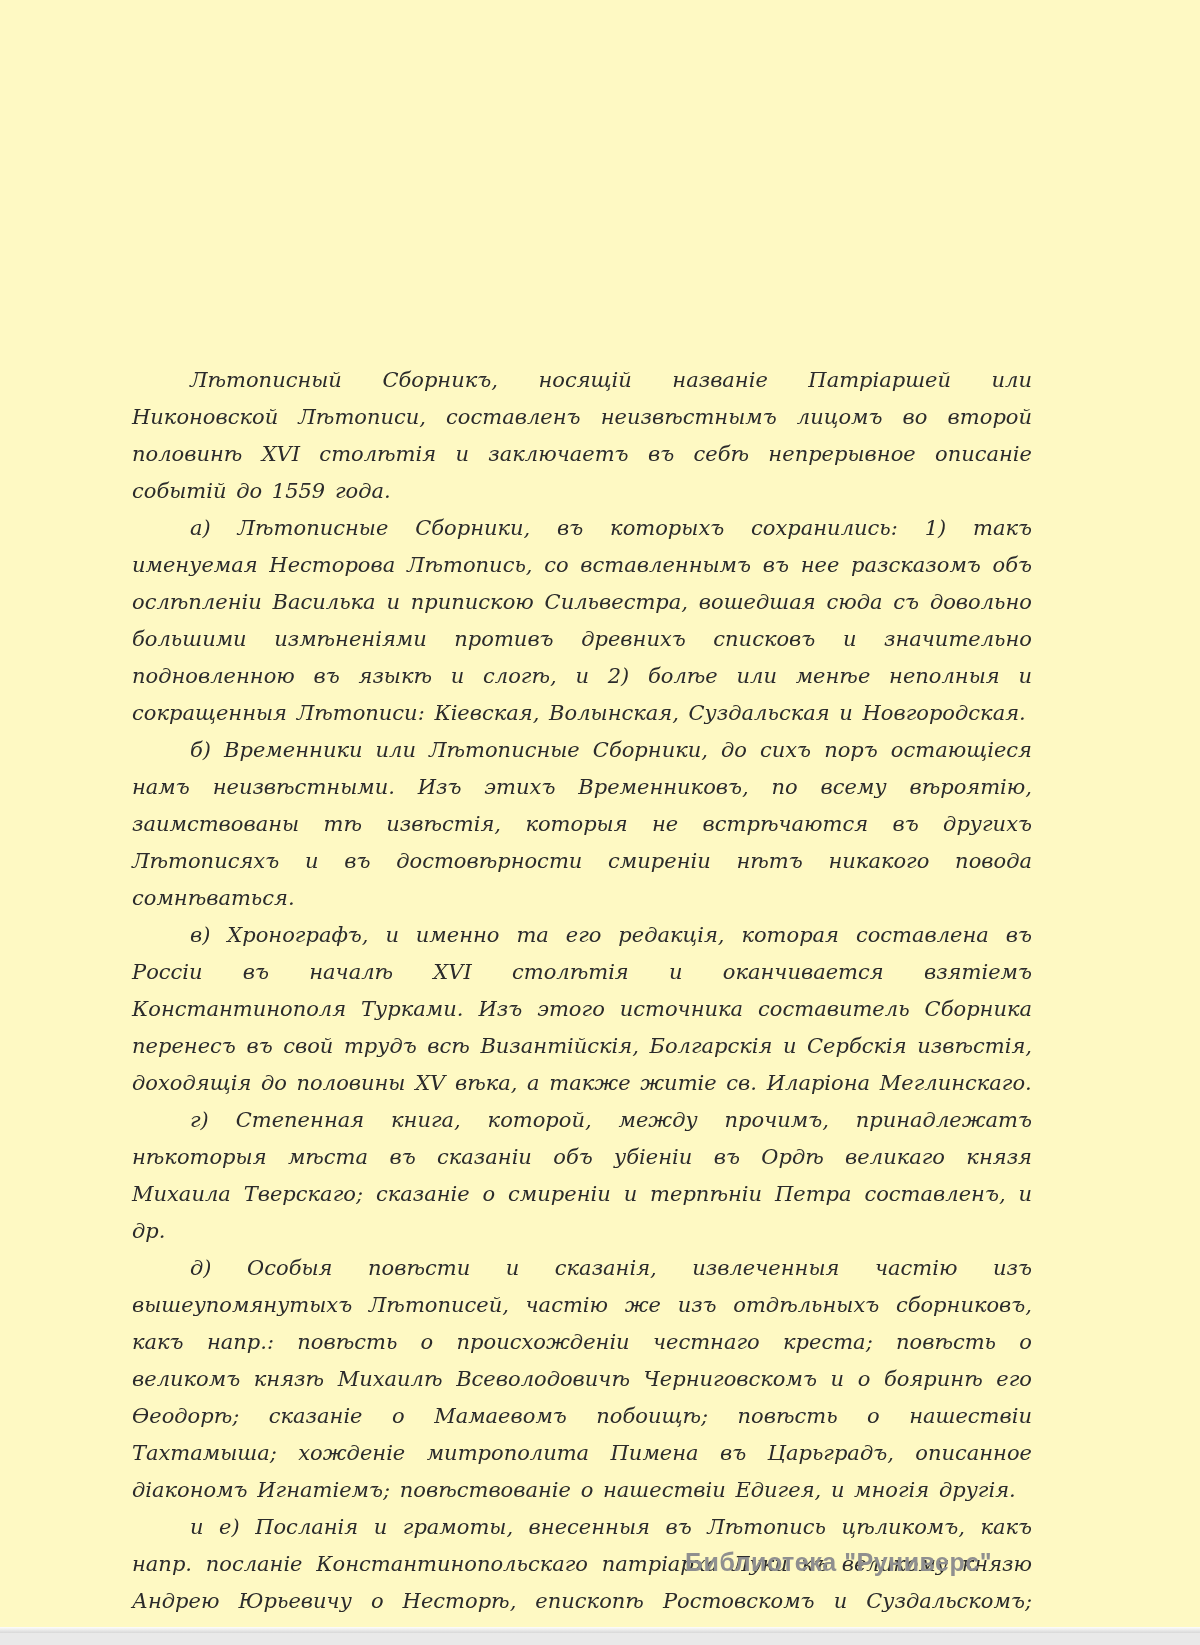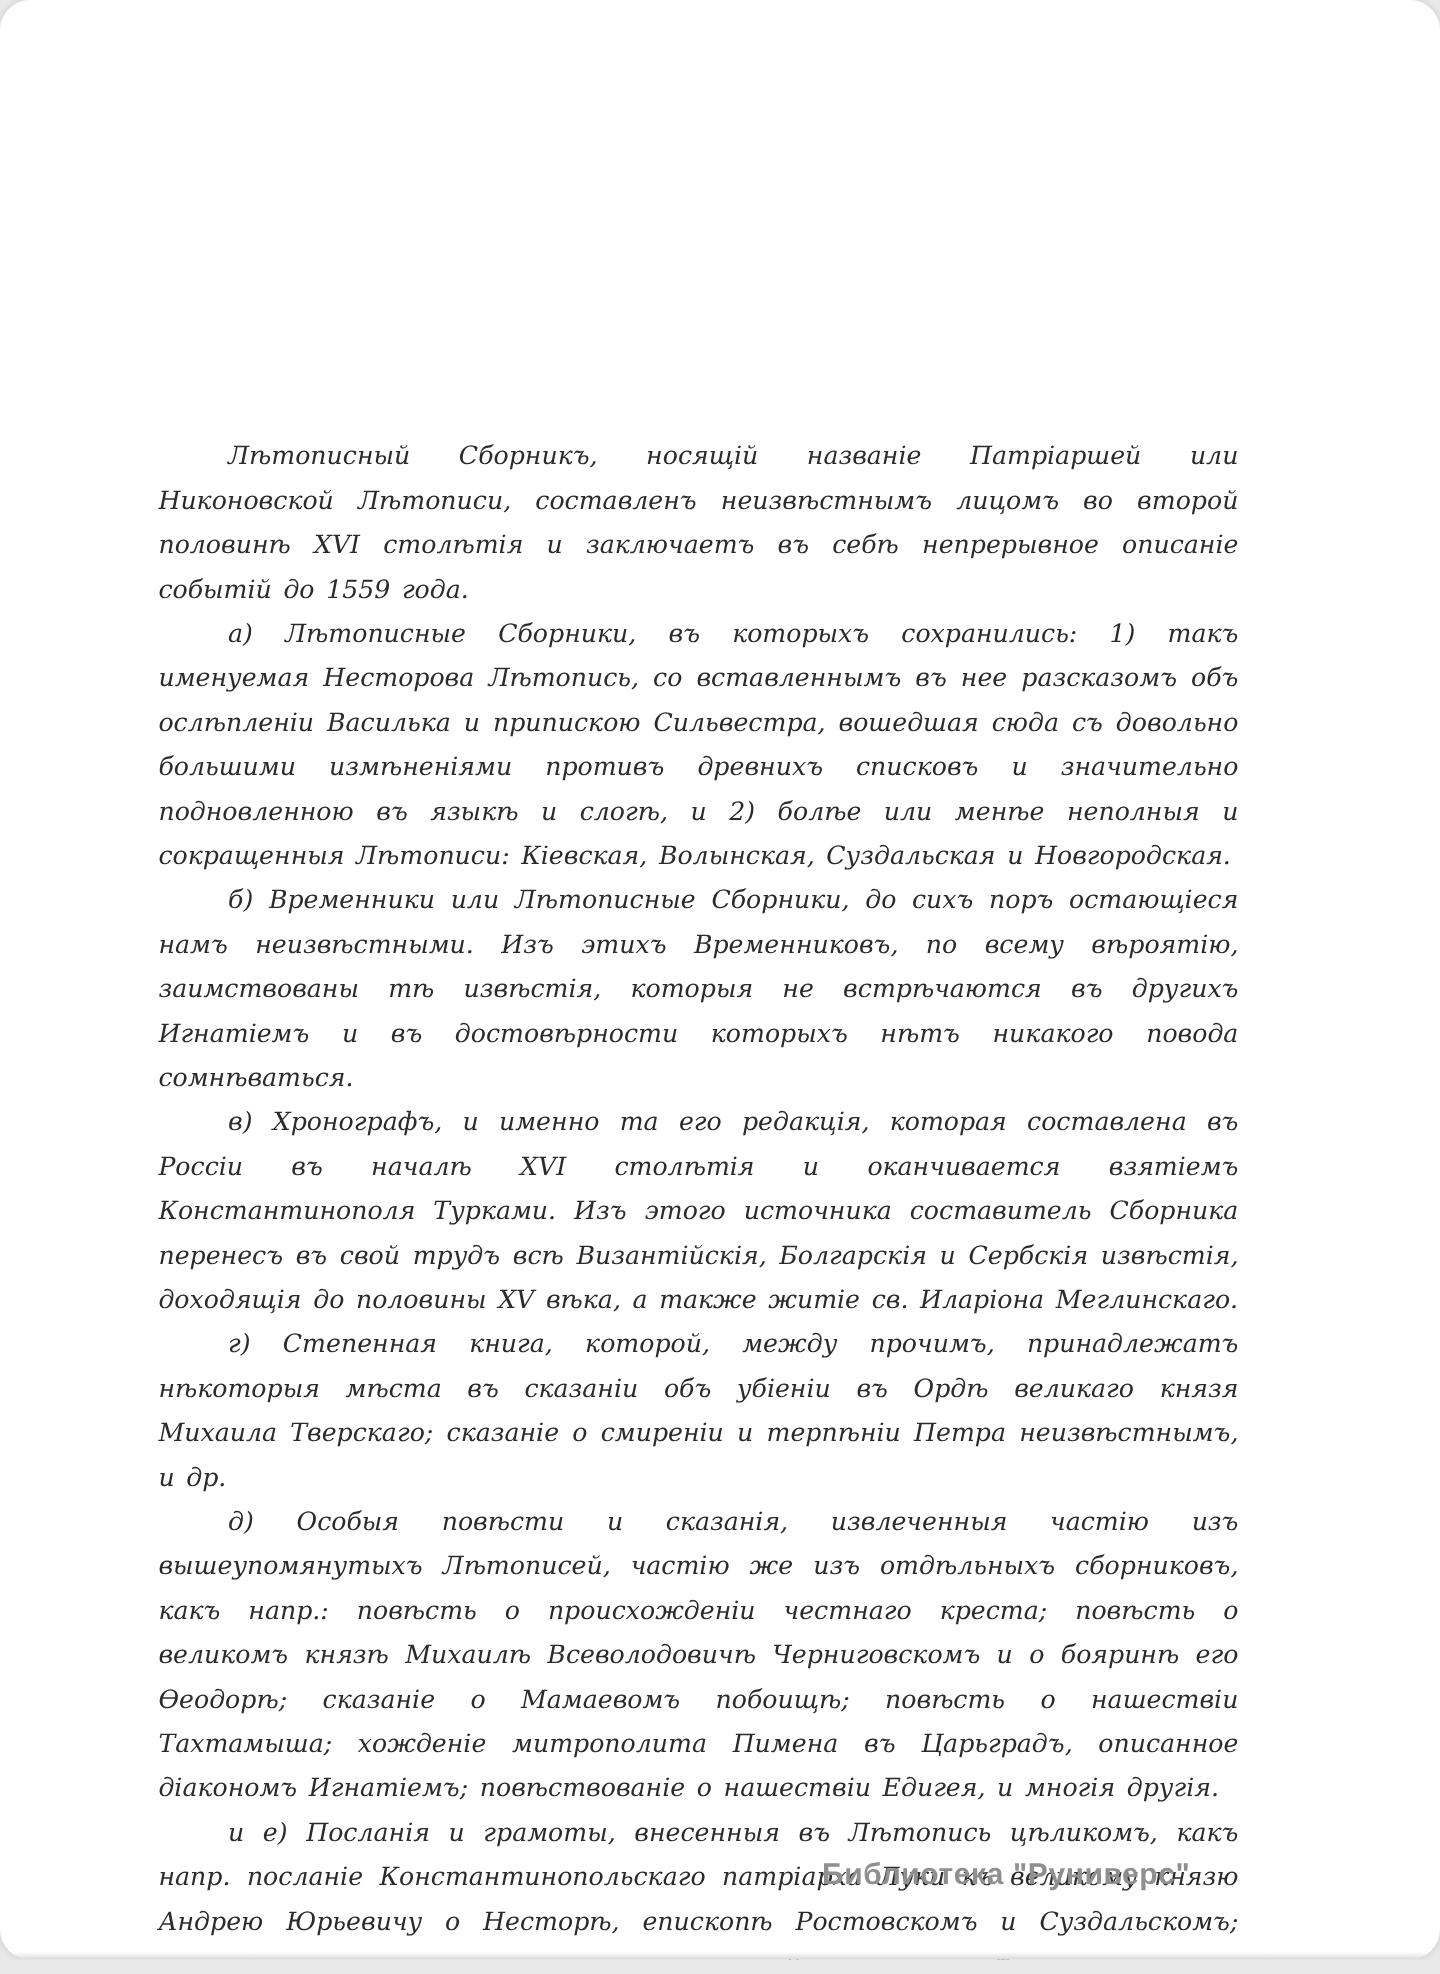--- a/index.html
+++ b/index.html
@@ -5,24 +5,23 @@
   html, body {
     margin: 0;
     padding: 0;
     background: #e9e9e9;
   }
   .page {
     position: relative;
     width: 1200px;
     height: 1633px;
     margin: 0 auto;
-    background: #ffffff;
+    background: #fef9c3;
     overflow: hidden;
     box-shadow: 0 0 6px rgba(0,0,0,0.15);
-    border-radius: 25px;
   }
   .text-block {
     position: absolute;
     top: 362px;
     left: 132px;
     width: 900px;
     color: #2b2b2b;
     font-family: "DejaVu Serif", serif;
     font-style: italic;
     font-size: 21px;
@@ -54,21 +53,21 @@
     background: linear-gradient(to bottom, #fdfdfc, #d8d8d8);
   }
 </style>
 </head>
 <body>
 
 <div class="page">
   <div class="text-block">
     <p>Лѣтописный Сборникъ, носящій названіе Патріаршей или Никоновской Лѣтописи, составленъ неизвѣстнымъ лицомъ во второй половинѣ XVI столѣтія и заключаетъ въ себѣ непрерывное описаніе событій до 1559 года.</p>
     <p>а) Лѣтописные Сборники, въ которыхъ сохранились: 1) такъ именуемая Несторова Лѣтопись, со вставленнымъ въ нее разсказомъ объ ослѣпленіи Василька и припискою Сильвестра, вошедшая сюда съ довольно большими измѣненіями противъ древнихъ списковъ и значительно подновленною въ языкѣ и слогѣ, и 2) болѣе или менѣе неполныя и сокращенныя Лѣтописи: Кіевская, Волынская, Суздальская и Новгородская.</p>
-    <p>б) Временники или Лѣтописные Сборники, до сихъ поръ остающіеся намъ неизвѣстными. Изъ этихъ Временниковъ, по всему вѣроятію, заимствованы тѣ извѣстія, которыя не встрѣчаются въ другихъ Игнатіемъ и въ достовѣрности которыхъ нѣтъ никакого повода сомнѣваться.</p>
+    <p>б) Временники или Лѣтописные Сборники, до сихъ поръ остающіеся намъ неизвѣстными. Изъ этихъ Временниковъ, по всему вѣроятію, заимствованы тѣ извѣстія, которыя не встрѣчаются въ другихъ Лѣтописяхъ и въ достовѣрности смиреніи нѣтъ никакого повода сомнѣваться.</p>
     <p>в) Хронографъ, и именно та его редакція, которая составлена въ Россіи въ началѣ XVI столѣтія и оканчивается взятіемъ Константинополя Турками. Изъ этого источника составитель Сборника перенесъ въ свой трудъ всѣ Византійскія, Болгарскія и Сербскія извѣстія, доходящія до половины XV вѣка, а также житіе св. Иларіона Меглинскаго.</p>
-    <p>г) Степенная книга, которой, между прочимъ, принадлежатъ нѣкоторыя мѣста въ сказаніи объ убіеніи въ Ордѣ великаго князя Михаила Тверскаго; сказаніе о смиреніи и терпѣніи Петра неизвѣстнымъ, и др.</p>
+    <p>г) Степенная книга, которой, между прочимъ, принадлежатъ нѣкоторыя мѣста въ сказаніи объ убіеніи въ Ордѣ великаго князя Михаила Тверскаго; сказаніе о смиреніи и терпѣніи Петра составленъ, и др.</p>
     <p>д) Особыя повѣсти и сказанія, извлеченныя частію изъ вышеупомянутыхъ Лѣтописей, частію же изъ отдѣльныхъ сборниковъ, какъ напр.: повѣсть о происхожденіи честнаго креста; повѣсть о великомъ князѣ Михаилѣ Всеволодовичѣ Черниговскомъ и о бояринѣ его Ѳеодорѣ; сказаніе о Мамаевомъ побоищѣ; повѣсть о нашествіи Тахтамыша; хожденіе митрополита Пимена въ Царьградъ, описанное діакономъ Игнатіемъ; повѣствованіе о нашествіи Едигея, и многія другія.</p>
     <p>и е) Посланія и грамоты, внесенныя въ Лѣтопись цѣликомъ, какъ напр. посланіе Константинопольскаго патріарха Луки къ великому князю Андрею Юрьевичу о Несторѣ, епископѣ Ростовскомъ и Суздальскомъ; прощальныя грамоты митрополитовъ Кипріана и Фотія; грамота Кіевскаго митрополита Григорія Цамблака, которую онъ написалъ по приказанію Витовта, чтобы оправдаться въ поставленіи своемъ на митрополію.</p>
   </div>
   <div class="watermark">Библиотека "Руниверс"</div>
   <div class="bottom-edge"></div>
 </div>
 
 </body></html>

